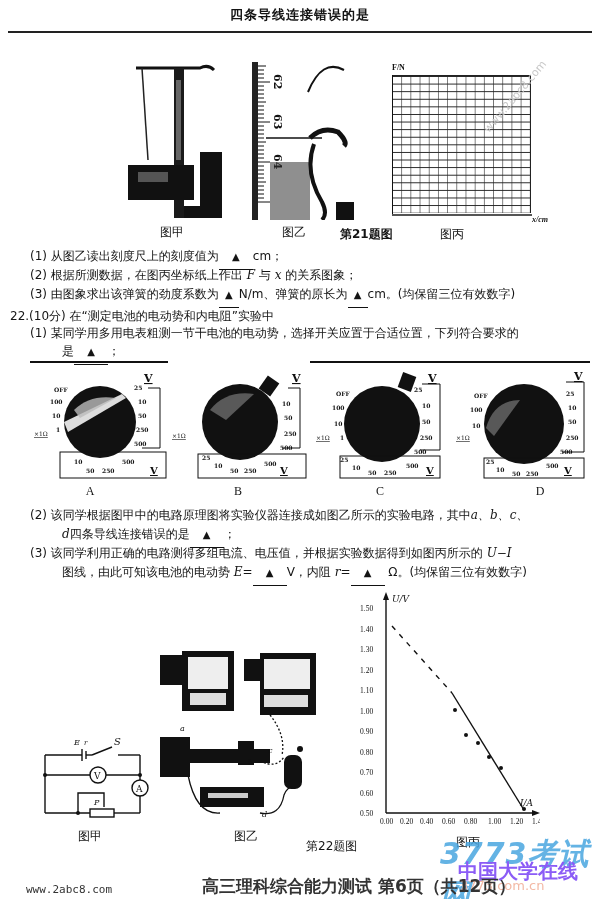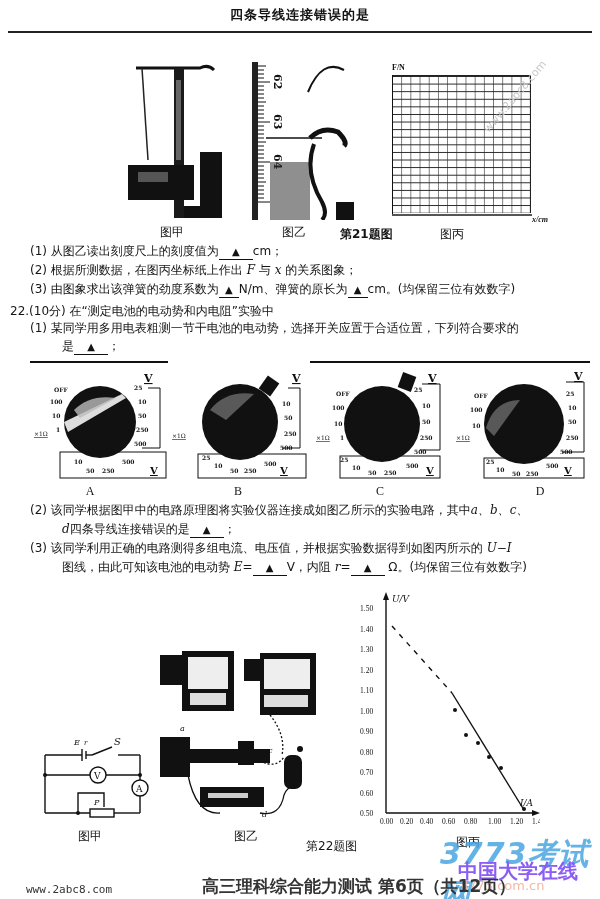--- a/index.html
+++ b/index.html
@@ -5,21 +5,21 @@
   html, body { margin: 0; padding: 0; background: #ffffff; }
   body {
     width: 600px; height: 899px; position: relative; overflow: hidden;
     font-family: "DejaVu Serif", "Liberation Serif", serif;
     color: #141414;
   }
   .abs { position: absolute; }
   .header-title { left: 0; right: 0; top: 6px; text-align: center; font-size: 13px; font-weight: bold; letter-spacing: 1px; font-family: "DejaVu Sans", sans-serif; }
   .header-rule { left: 8px; right: 8px; top: 31px; height: 2px; background: #222; }
 
-  .line { font-size: 12px; line-height: 14px; white-space: nowrap; font-family: "DejaVu Sans", sans-serif; }
+  .line { font-size: 12px; line-height: 24px; white-space: nowrap; font-family: "DejaVu Sans", sans-serif; }
   .blank { display: inline-block; border-bottom: 1px solid #111; text-align: center; min-width: 28px; padding: 0 3px; }
   .tri { font-size: 10px; }
   i.v { font-family: "DejaVu Serif", serif; font-style: italic; }
 
   .photo { background: #fff; overflow: hidden; }
   .cap { font-size: 12px; font-family: "DejaVu Sans", sans-serif; }
   .dial-label { font-size: 12px; font-family: "Liberation Serif", serif; text-align: center; }
 
   .graph-paper {
     background-color: #fff;

